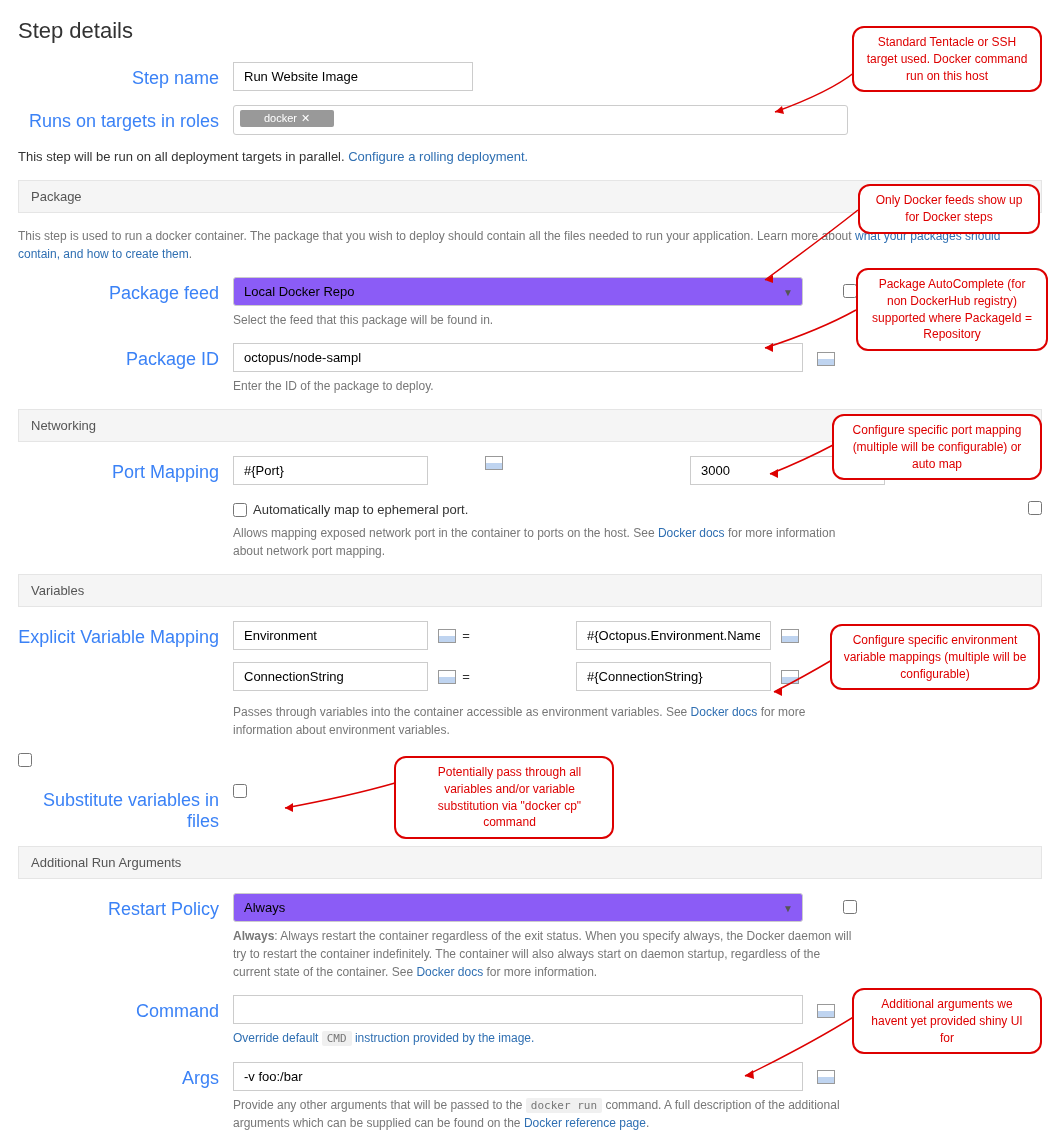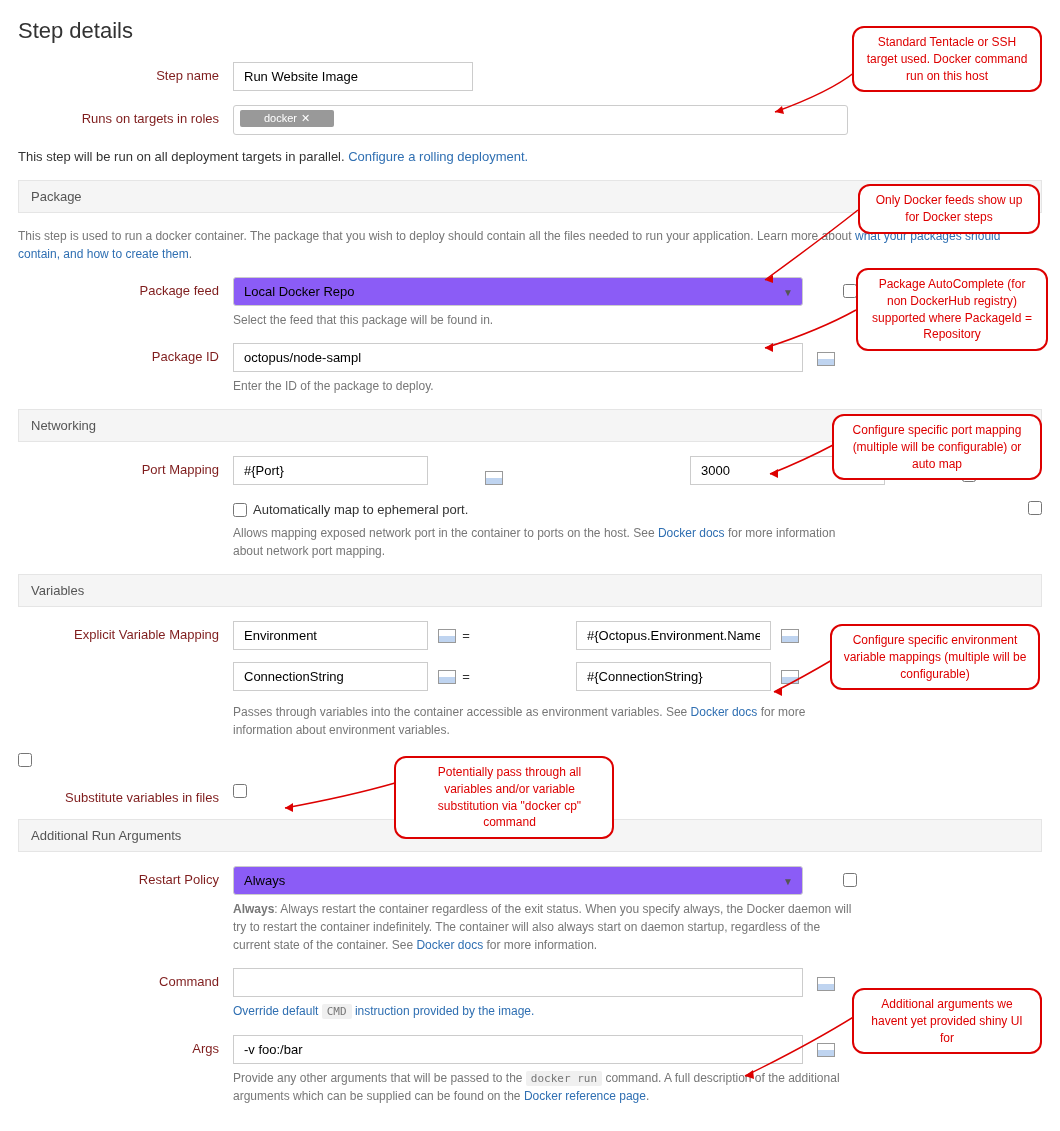--- a/index.html
+++ b/index.html
@@ -1,36 +1,36 @@
 <!DOCTYPE html>
 <html><head>
 <meta charset="utf-8">
 <style>
 * { box-sizing: border-box; margin: 0; padding: 0; }
 body { font-family: -apple-system, BlinkMacSystemFont, "Segoe UI", Arial, sans-serif; font-size: 13px; color: #333; background: #fff; padding: 18px; width: 1060px; }
 h2 { font-size: 22px; font-weight: 400; color: #333; margin-bottom: 18px; }
 .form-row { display: flex; margin-bottom: 14px; align-items: flex-start; }
-.label-col { width: 215px; text-align: right; padding-right: 14px; padding-top: 6px; font-size: 13px; color: #7f1d1d; }
+.label-col { width: 215px; text-align: right; padding-right: 14px; padding-top: 6px; font-size: 18px; color: #3b82f6; }
 .field-col { flex: 1; max-width: 830px; }
 .text-input { width: 240px; padding: 6px 10px; border: 1px solid #ccc; border-radius: 0; font-size: 13px; }
 .wide-input { width: 570px; }
 .tag-input { width: 615px; min-height: 30px; padding: 4px 6px; border: 1px solid #ccc; border-radius: 3px; background: #fff; }
 .tag { display: inline-block; background: #999; color: #fff; padding: 2px 24px; border-radius: 2px; font-size: 11px; }
 .tag-x { margin-left: 4px; cursor: pointer; }
 .info-text { font-size: 13px; color: #333; margin: 8px 0 16px 0; }
 a { color: #2f6fb2; text-decoration: none; }
 .section-header { background: #f5f5f5; border: 1px solid #e5e5e5; padding: 8px 12px; font-size: 13px; color: #555; margin: 14px 0; width: 1024px; }
 .help-text { font-size: 12px; color: #777; margin-top: 5px; max-width: 620px; line-height: 1.5; }
 .select-input { width: 570px; padding: 6px 30px 6px 10px; border: 1px solid #ccc; border-radius: 3px; font-size: 13px; background: #8b5cf6; appearance: none; position: relative; }
 .select-wrapper { position: relative; display: inline-block; }
 .select-caret { position: absolute; right: 10px; top: 50%; transform: translateY(-50%); pointer-events: none; font-size: 10px; color: #555; }
 .checkbox-cell { display: inline-block; margin-left: 36px; vertical-align: middle; }
 input[type=checkbox] { width: 14px; height: 14px; }
 .var-icon { display: inline-flex; width: 18px; height: 14px; vertical-align: middle; margin-left: 10px; border: 1px solid #999; background: linear-gradient(#fff 50%, #bfd4f0 50%); cursor: pointer; }
-.port-row { display: flex; align-items: flex-end; gap: 47px; }
+.port-row { display: flex; align-items: flex-start; gap: 47px; }
 .port-input { width: 195px; }
 .port-right { width: 195px; margin-left: 170px; }
 .eq-sign { display: inline-block; width: 20px; text-align: center; }
 .var-map-row { display: flex; align-items: center; margin-bottom: 12px; }
 .var-key { width: 195px; }
 .var-val { width: 195px; }
 .callout { position: absolute; border: 2px solid #d00; border-radius: 12px; background: #fff; padding: 6px 10px; font-size: 12px; color: #d00; text-align: center; line-height: 1.4; z-index: 10; }
 svg.pointer { position: absolute; z-index: 5; overflow: visible; }
 code.inline { background: #f0f0f0; padding: 1px 5px; border-radius: 2px; font-family: monospace; font-size: 11px; }
 .chk-row { display: flex; align-items: center; margin: 6px 0; }

